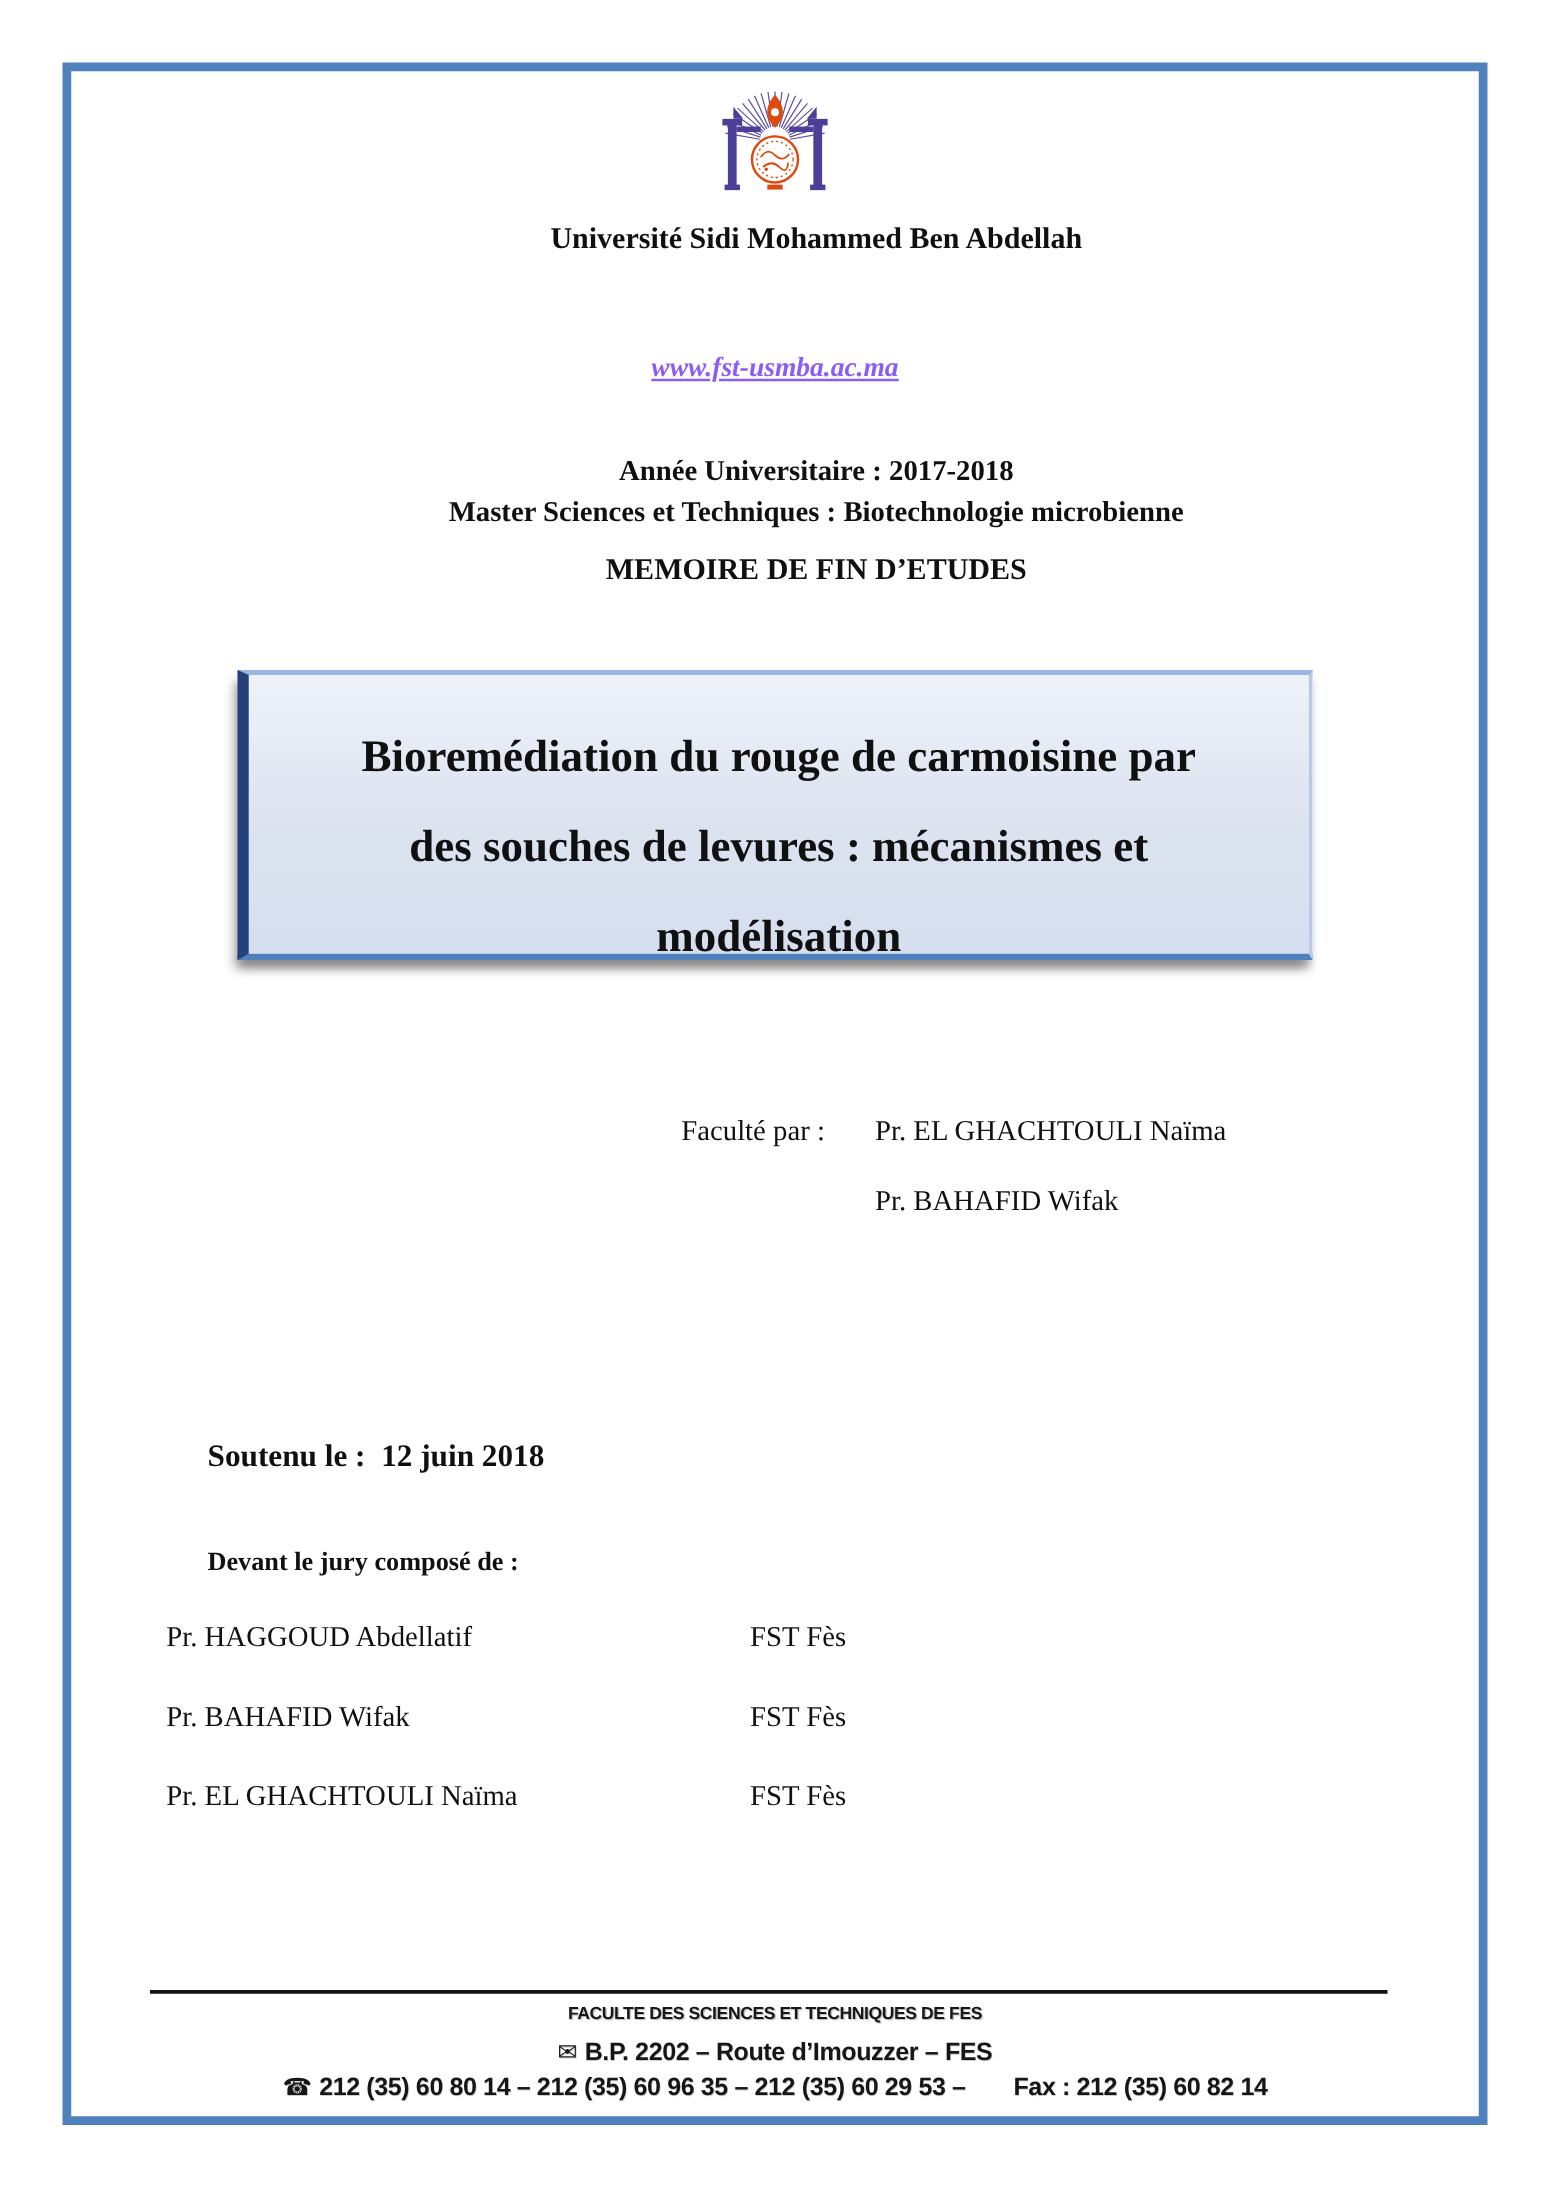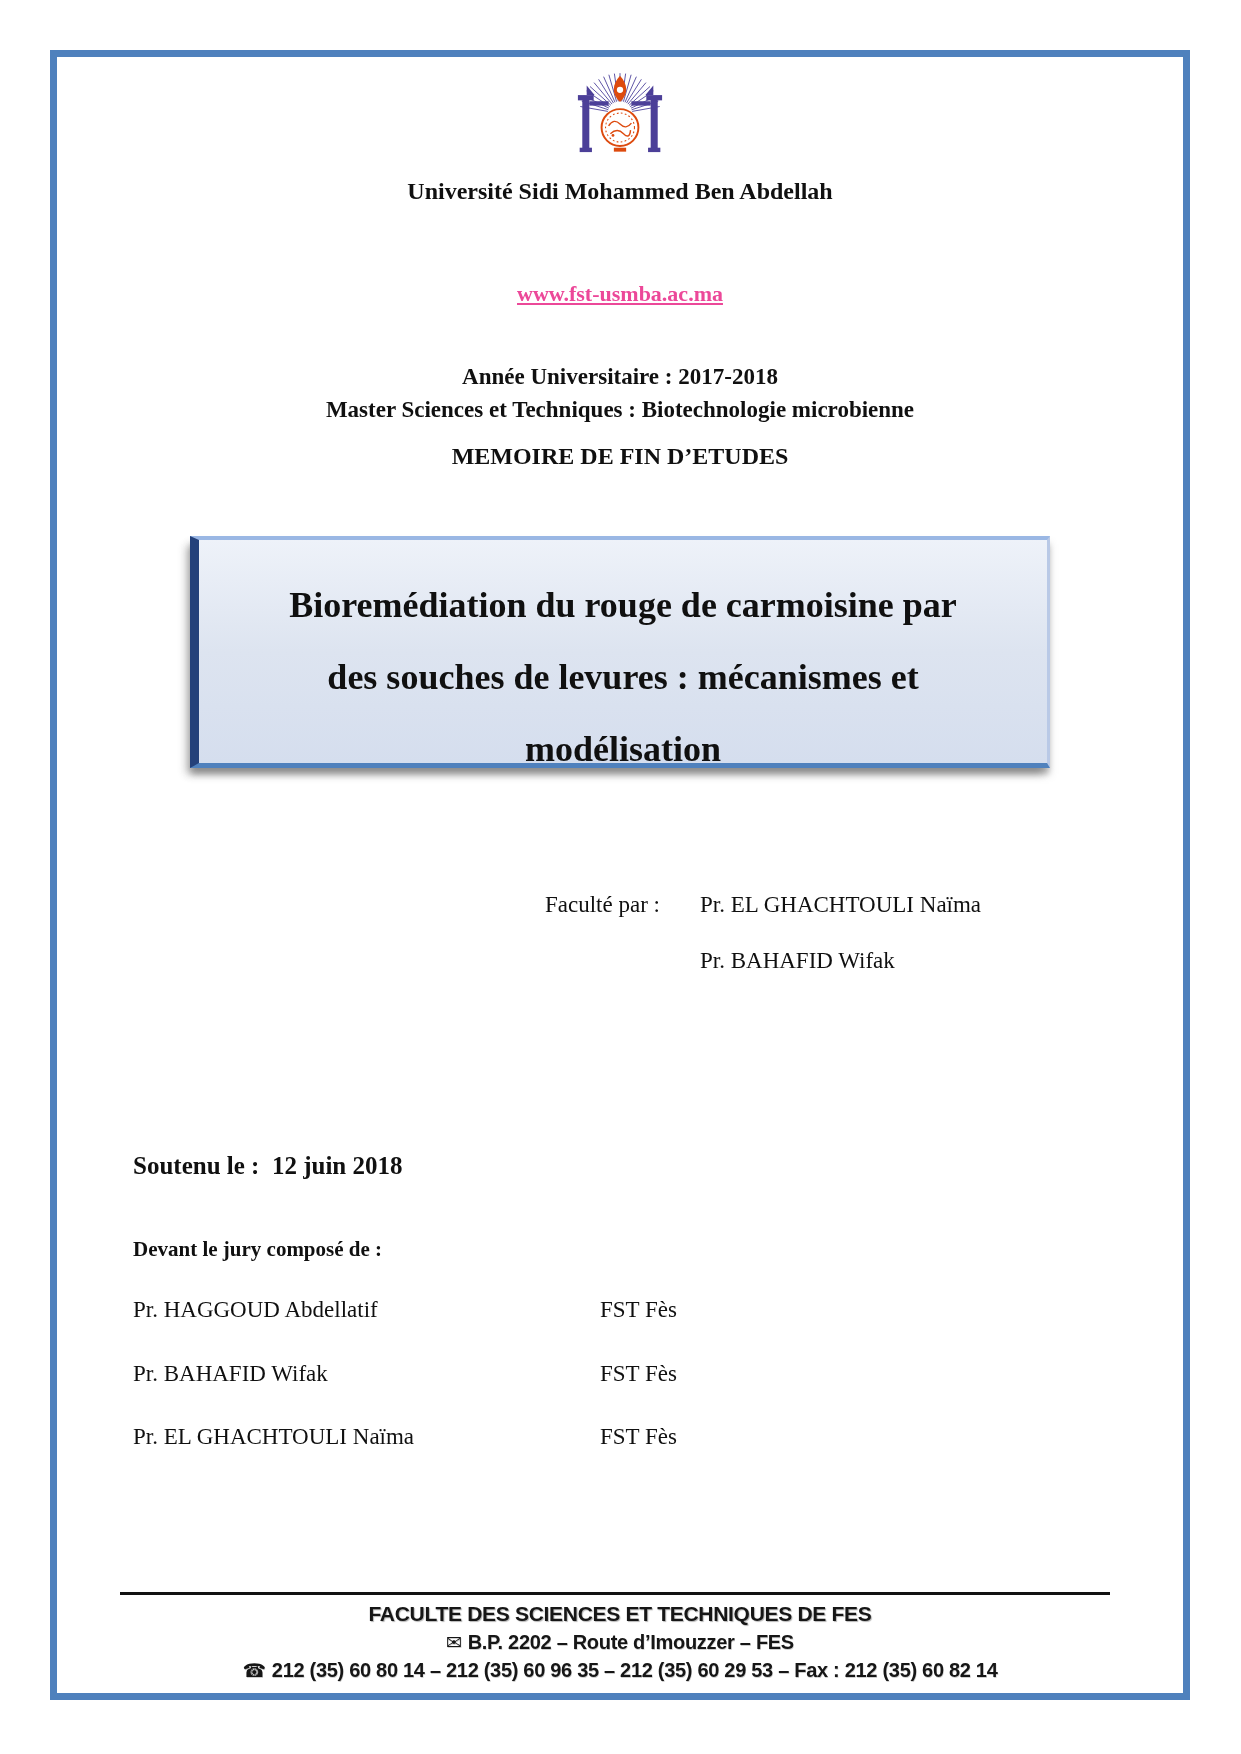--- a/index.html
+++ b/index.html
@@ -7,24 +7,24 @@
     position:relative; width:1241px; height:1754px; background:#ffffff;
     font-family:"Liberation Serif", serif; color:#101010; overflow:hidden;
   }
   .frame {
     position:absolute; left:50px; top:50px; width:1140px; height:1650px;
     border:7px solid #4f81bd; box-sizing:border-box;
   }
   .center-line {
     position:absolute; left:57px; width:1126px; text-align:center; white-space:nowrap;
   }
-  .b { font-weight:bold; }
+  .b { font-weight:bold;margin-left:33px; }
   .logo-wrap { position:absolute; left:563px; top:62px; width:114px; height:96px; }
   .url a, .url span {
-    color:#ec4899; font-weight:bold; text-decoration:underline;
+    color:#8b5cf6; font-weight:bold; font-style:italic; text-decoration:underline;
   }
   .title-box {
     position:absolute; left:190px; top:536px; width:860px; height:232px; box-sizing:border-box;
     border-top:4px solid #9ab7e4;
     border-left:9px solid #24417a;
     border-right:3px solid #b9c9e6;
     border-bottom:5px solid #4f81bd;
     background:linear-gradient(180deg,#eef2f9 0%, #dde4f0 50%, #d5deee 100%);
     box-shadow:0 7px 7px -1px rgba(90,90,90,0.55), -6px 8px 8px -2px rgba(60,60,60,0.30);
     text-align:center;
@@ -34,21 +34,21 @@
   }
   .title-box .tpad { padding-top:5px;margin-top:24px; }
   .abs { position:absolute; white-space:nowrap; }
   .sz23 { font-size:23px; }
   .sz24 { font-size:24px; }
   .footer-rule { position:absolute; left:120px; top:1592px; width:990px; height:3px; background:#111; }
   .footer-text {
     font-family:"Liberation Sans", sans-serif; letter-spacing:-0.3px; font-weight:bold;
     color:#161616;
   }
-  .footer-org { font-size:21px; text-shadow:1px 1px 1px #b5b5b5; }
+  .footer-org { font-size:14px; text-shadow:1px 1px 1px #b5b5b5; }
   .footer-small { font-size:20px; text-shadow:0.5px 0.5px 0.5px #cfcfcf; }
   .glyph { font-family:"DejaVu Sans", sans-serif; font-size:19px; margin-right:6px; }
 </style>
 </head>
 <body>
 
 <div class="page">
 
   <div class="frame"></div>
 

